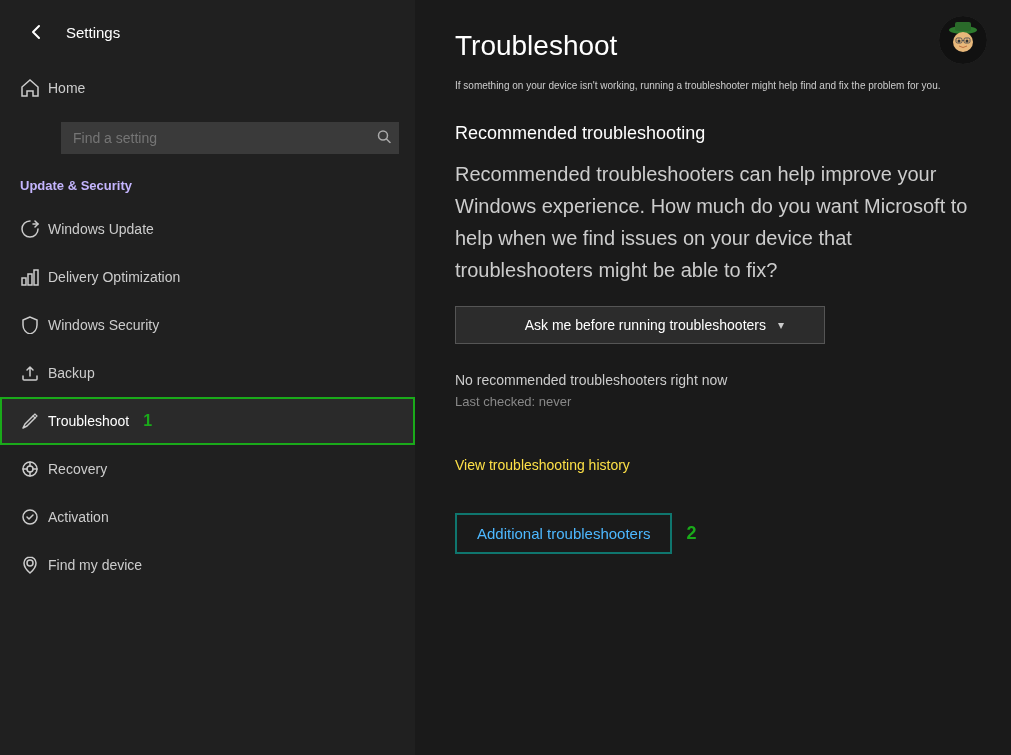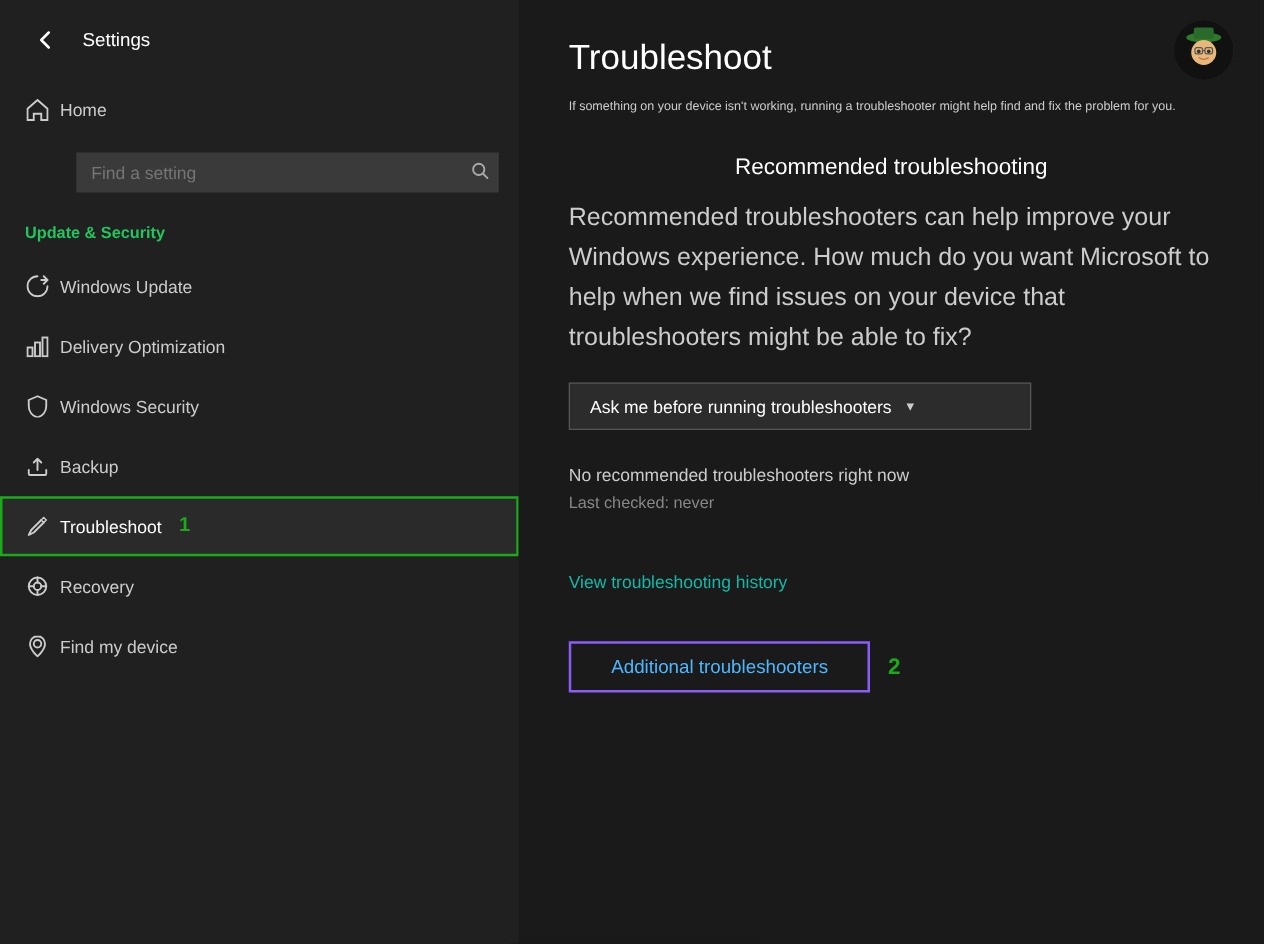--- a/index.html
+++ b/index.html
@@ -74,21 +74,21 @@
       position: absolute;
       right: 8px;
       top: 50%;
       transform: translateY(-50%);
       color: #aaa;
       font-size: 14px;
       cursor: pointer;
     }
 
     .section-label {
-      color: #22c55e;
+      color: #c4b5fd;
       font-size: 13px;
       font-weight: 600;
       padding: 8px 20px 12px;
     }
 
     .nav-item {
       display: flex;
       align-items: center;
       padding: 14px 20px;
       cursor: pointer;
@@ -171,41 +171,40 @@
       line-height: 1.5;
       margin-bottom: 30px;
       max-width: 540px;
     }
 
     .section-heading {
       color: #ffffff;
       font-size: 18px;
       font-weight: 400;
       margin-bottom: 14px;
-      text-align: center;
     }
 
     .recommended-desc {
       color: #cccccc;
       font-size: 20px;
       line-height: 1.6;
       margin-bottom: 20px;
       max-width: 540px;
     }
 
     .dropdown-select {
       background: #2c2c2c;
       border: 1px solid #555;
       color: #ffffff;
       padding: 10px 40px 10px 16px;
       font-size: 14px;
       cursor: pointer;
       display: flex;
       align-items: center;
-      justify-content: flex-start;
+      justify-content: flex-end;
       width: 370px;
       position: relative;
       margin-bottom: 28px;
     }
 
     .dropdown-arrow {
       font-size: 12px;
       color: #cccccc;
       margin-left: 12px;
     }
@@ -216,35 +215,35 @@
       margin-bottom: 6px;
     }
 
     .last-checked {
       color: #888888;
       font-size: 13px;
       margin-bottom: 23px;
     }
 
     .view-history-link {
-      color: #14b8a6;
+      color: #fde047;
       font-size: 14px;
       text-decoration: none;
       cursor: pointer;
       display: block;
       margin-bottom: 40px;
       margin-top: 48px;
     }
 
     .additional-btn {
       display: inline-block;
       color: #4db8ff;
       font-size: 15px;
-      padding: 10px 32px;
-      border: 2px solid #8b5cf6;
+      padding: 10px 20px;
+      border: 2px solid #0f766e;
       cursor: pointer;
       text-decoration: none;
       background: transparent;
     }
 
     .additional-btn-wrapper {
       display: flex;
       align-items: center;
       gap: 14px;
     }
@@ -353,20 +352,29 @@
         <circle cx="9" cy="9" r="3" stroke="#cccccc" stroke-width="1.5" fill="none"></circle>
         <line x1="9" y1="2" x2="9" y2="6" stroke="#cccccc" stroke-width="1.5" stroke-linecap="round"></line>
         <line x1="9" y1="12" x2="9" y2="16" stroke="#cccccc" stroke-width="1.5" stroke-linecap="round"></line>
         <line x1="2" y1="9" x2="6" y2="9" stroke="#cccccc" stroke-width="1.5" stroke-linecap="round"></line>
         <line x1="12" y1="9" x2="16" y2="9" stroke="#cccccc" stroke-width="1.5" stroke-linecap="round"></line>
       </svg>
     </div>
     <span class="nav-label">Recovery</span>
   </div>
 
+  <div class="nav-item">
+    <div class="nav-icon">
+      <svg width="18" height="18" viewBox="0 0 18 18" fill="none">
+        <circle cx="9" cy="9" r="7" stroke="#cccccc" stroke-width="1.5" fill="none"></circle>
+        <path d="M6 9l2 2 4-4" stroke="#cccccc" stroke-width="1.5" stroke-linecap="round" stroke-linejoin="round"></path>
+      </svg>
+    </div>
+    <span class="nav-label">Activation</span>
+  </div>
 
   <div class="nav-item">
     <div class="nav-icon">
       <svg width="18" height="18" viewBox="0 0 18 18" fill="none">
         <circle cx="9" cy="7" r="3" stroke="#cccccc" stroke-width="1.5" fill="none"></circle>
         <path d="M9 1C5.686 1 3 3.686 3 7c0 5 6 10 6 10s6-5 6-10c0-3.314-2.686-6-6-6z" stroke="#cccccc" stroke-width="1.5" fill="none"></path>
       </svg>
     </div>
     <span class="nav-label">Find my device</span>
   </div>

